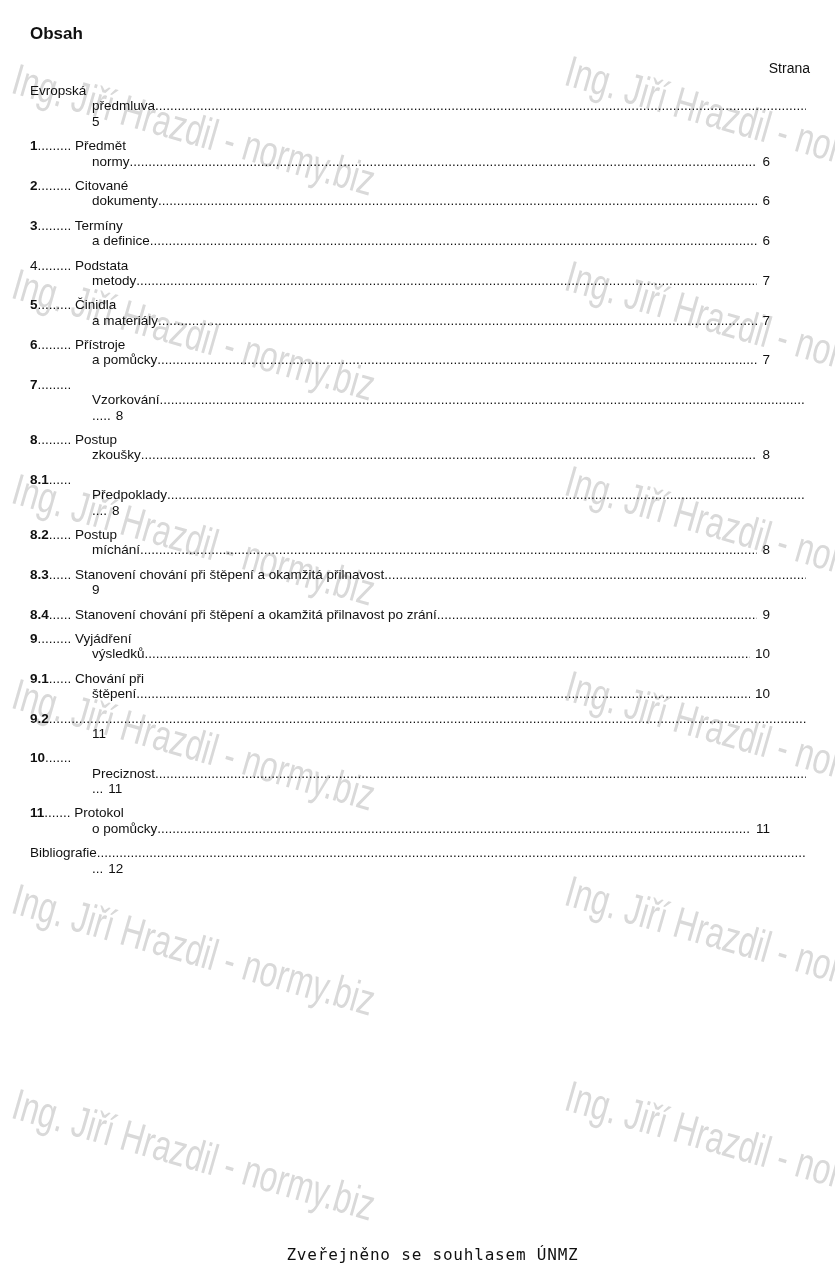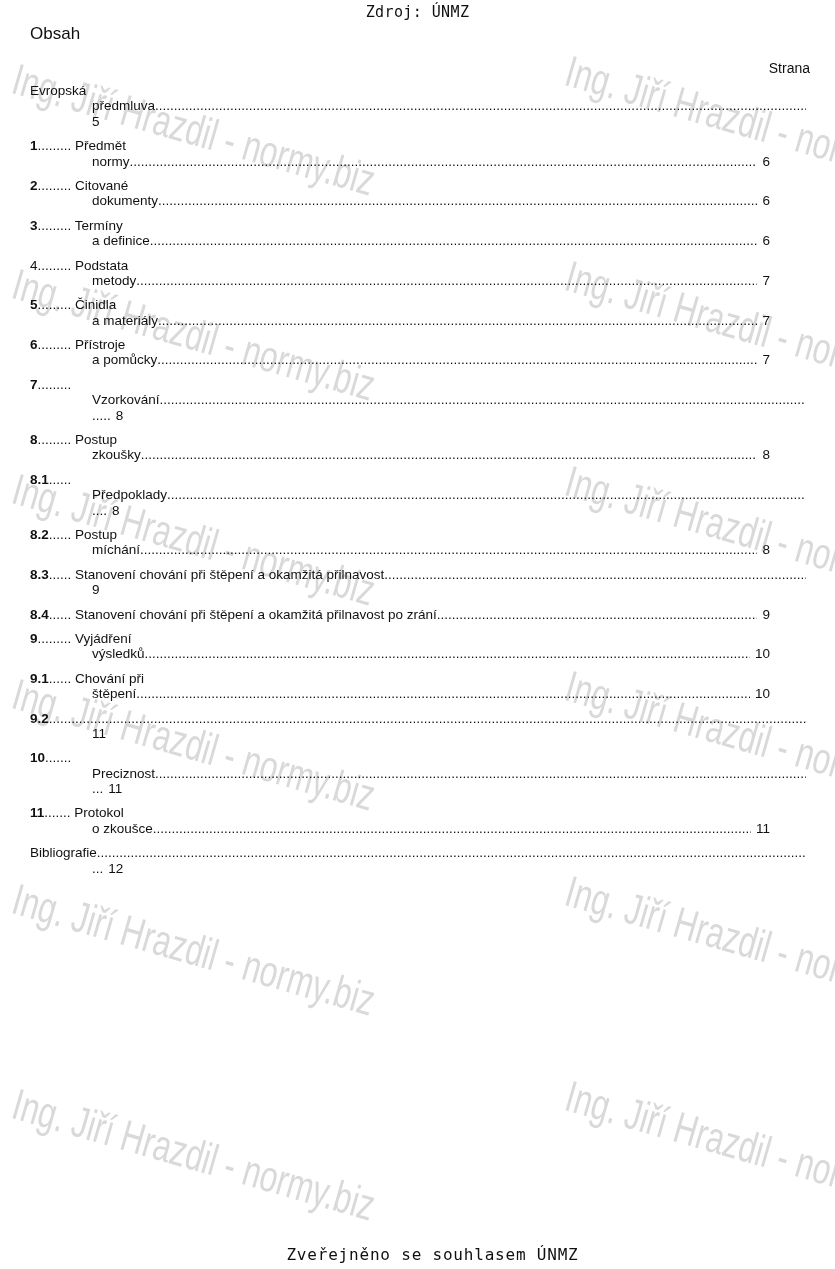--- a/index.html
+++ b/index.html
@@ -13,21 +13,21 @@
   .wm{
     position:absolute;white-space:pre;line-height:1;
     font-size:44px;color:#d9d9d9;
     transform:rotate(16deg) scaleX(0.72);
     transform-origin:0 0;
   }
   
   #fg{position:absolute;inset:0;z-index:1;}
   #source{position:absolute;top:3px;left:0;width:100%;text-align:center;
     font-family:"DejaVu Sans Mono",monospace;font-size:15px;letter-spacing:0.4px;}
-  #page-title{position:absolute;top:24px;left:30px;font-size:17px;font-weight:normal;}
+  #page-title{position:absolute;top:24px;left:30px;font-size:17px;font-weight:bold;}
   #strana{position:absolute;top:60px;right:25px;font-size:14px;}
   #toc{position:absolute;top:83px;left:30px;width:776px;font-size:13.5px;}
   .entry{margin-bottom:9px;}
   .line{display:flex;align-items:center;height:15.4px;line-height:15.4px;}
   .line span{white-space:pre;}
   .hang{margin-left:62px;}
   .inset{padding-right:36px;}
   .num{font-weight:bold;}
   .num.light{font-weight:normal;}
   .dotfill{flex:1 1 auto;overflow:hidden;white-space:pre;}
@@ -48,21 +48,20 @@
   <span class="wm" style="left:573px;top:459px">Ing. Jiří Hrazdil - normy.biz</span>
   <span class="wm" style="left:20px;top:672px">Ing. Jiří Hrazdil - normy.biz</span>
   <span class="wm" style="left:573px;top:664px">Ing. Jiří Hrazdil - normy.biz</span>
   <span class="wm" style="left:20px;top:877px">Ing. Jiří Hrazdil - normy.biz</span>
   <span class="wm" style="left:573px;top:869px">Ing. Jiří Hrazdil - normy.biz</span>
   <span class="wm" style="left:20px;top:1082px">Ing. Jiří Hrazdil - normy.biz</span>
   <span class="wm" style="left:573px;top:1074px">Ing. Jiří Hrazdil - normy.biz</span>
 </div>
 
 <div id="fg">
-  <div id="source">Zdroj: ÚNMZ</div>
   <div id="page-title">Obsah</div>
   <div id="strana">Strana</div>
   <div id="toc">
       <div class="entry">
         <div class="line">
           <span>Evropská</span>
         </div>
         <div class="line hang">
           <span>předmluva</span>
           <span class="dotfill">........................................................................................................................................................................................................................................................................................................................................................................................................................................................................................................................................................................................................................</span>
@@ -263,21 +262,21 @@
           <span class="page">11</span>
         </div>
       </div>
       <div class="entry">
         <div class="line">
           <span class="num">11</span>
           <span>.......</span>
           <span> Protokol</span>
         </div>
         <div class="line hang inset">
-          <span>o zkoušce</span>
+          <span>o pomůcky</span>
           <span class="dotfill">........................................................................................................................................................................................................................................................................................................................................................................................................................................................................................................................................................................................................................</span>
           <span class="page">11</span>
         </div>
       </div>
       <div class="entry">
         <div class="line">
           <span>Bibliografie</span>
           <span class="dotfill">........................................................................................................................................................................................................................................................................................................................................................................................................................................................................................................................................................................................................................</span>
         </div>
         <div class="line hang">

